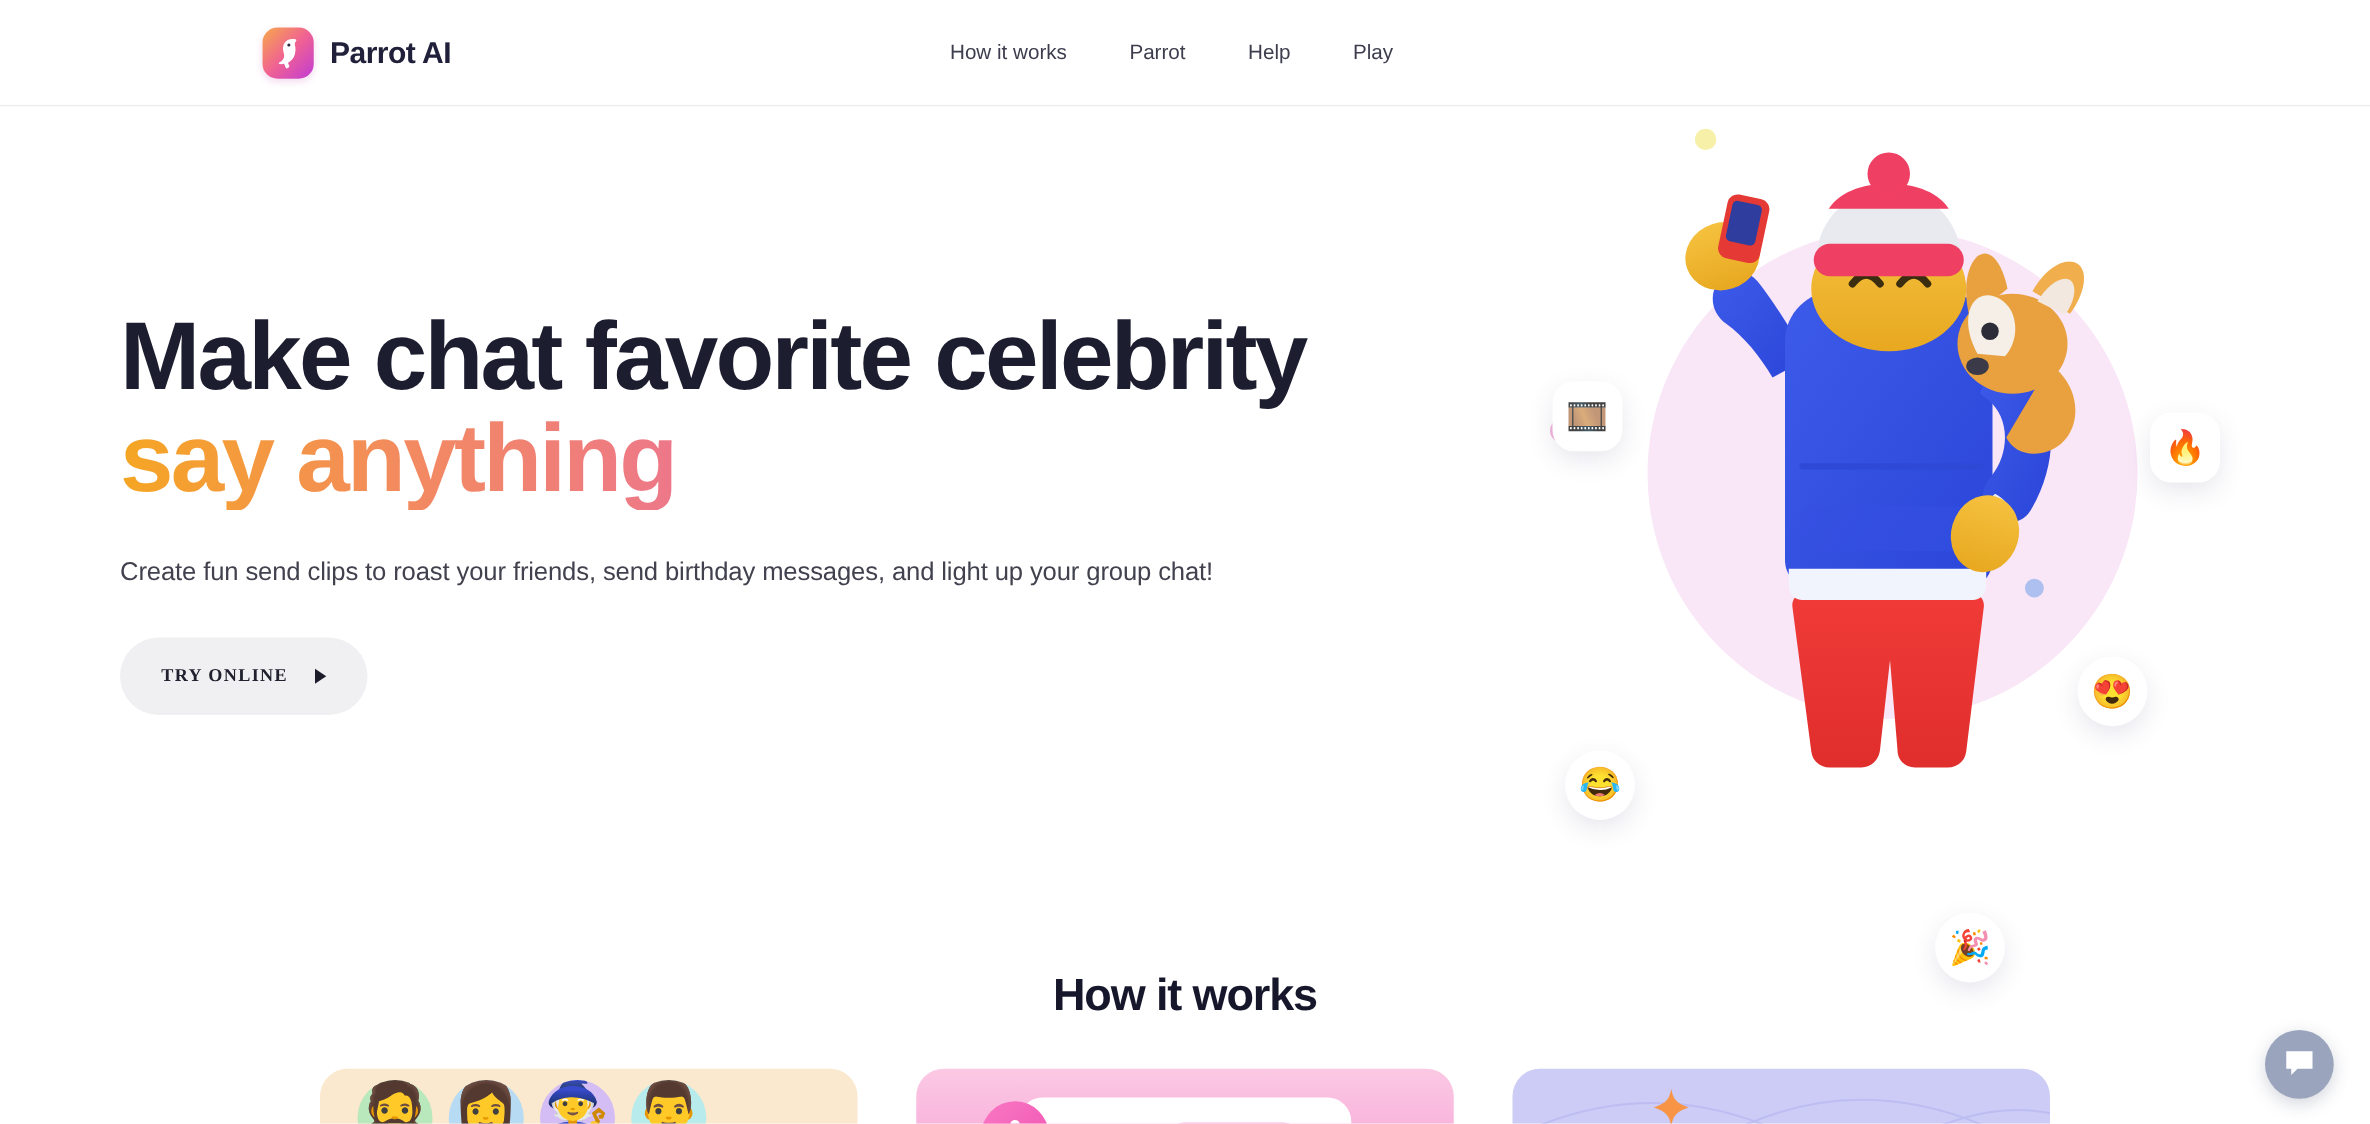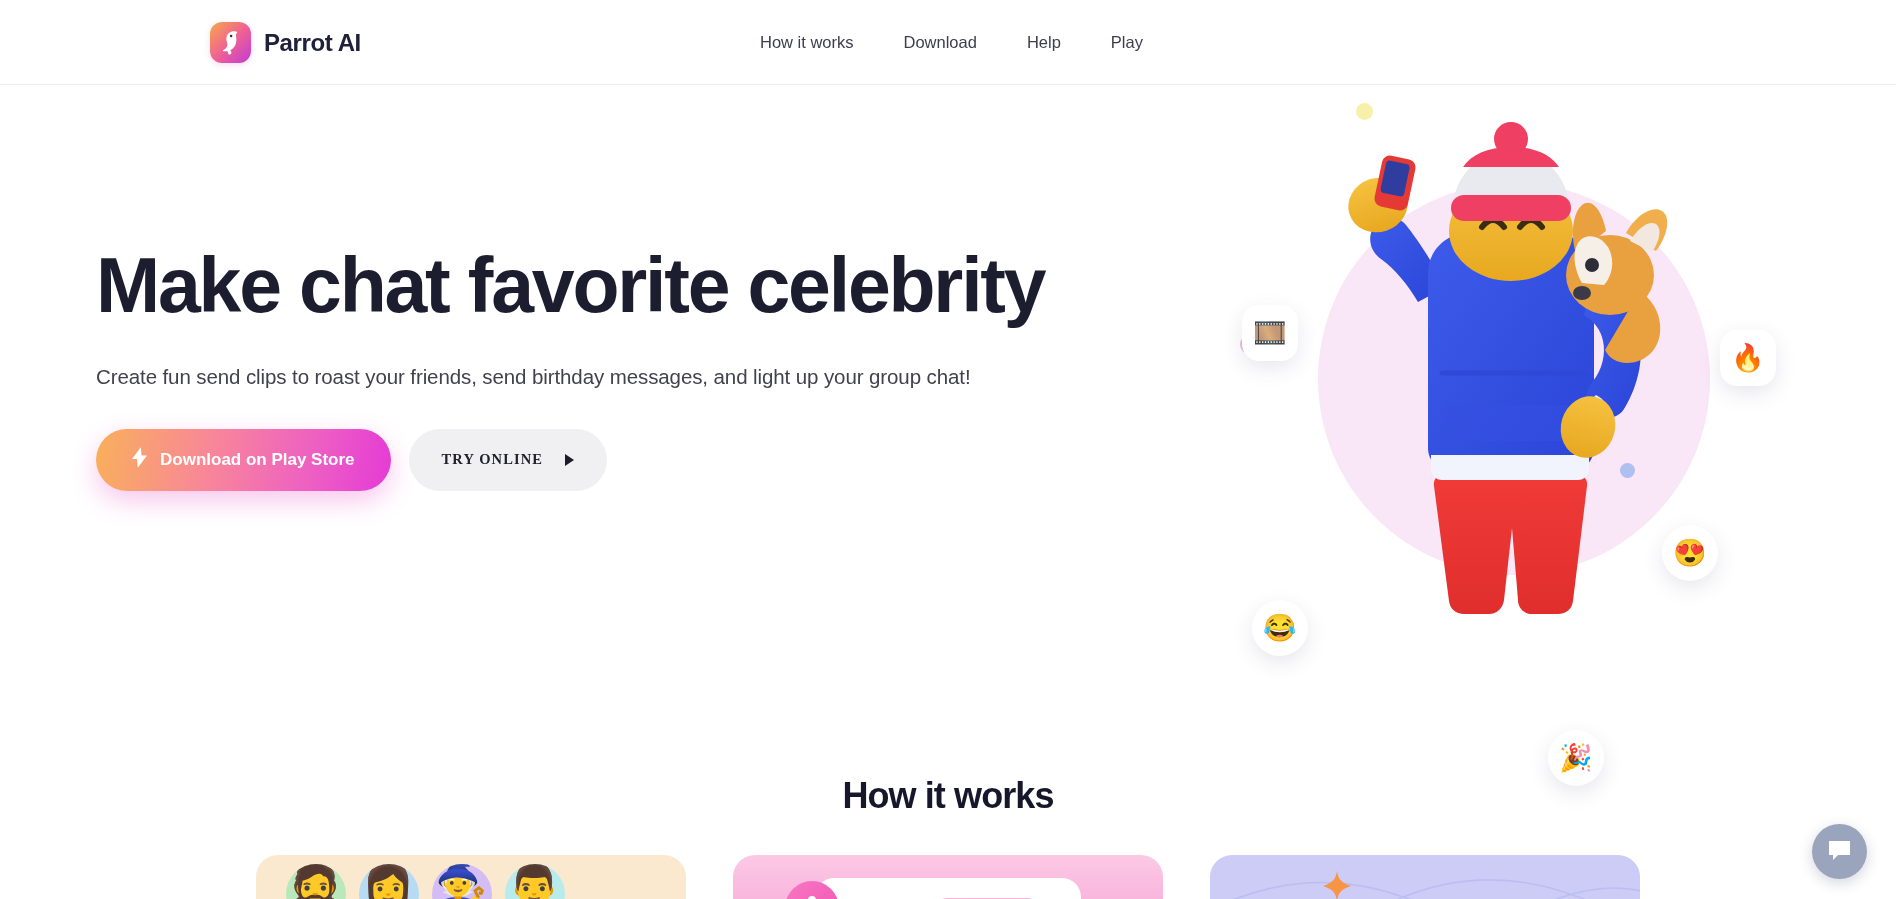--- a/index.html
+++ b/index.html
@@ -189,45 +189,38 @@
         <svg width="24" height="26" viewBox="0 0 24 26" aria-hidden="true">
           <path d="M14.6 1.2c-3.3 0-6.1 2.3-6.9 5.4-.5 2-.3 3.6.2 5.3.6 2.1.6 3.6-.2 5.1-.7 1.3-1.9 2.3-3.3 3-.6.3-.5 1.1.2 1.2 1.4.2 2.6.1 3.7-.3l1.3 3.3c.2.5.8.7 1.2.4l1.3-.9c.3-.2.4-.6.3-1l-1-2.6c2.6-1.4 4.4-3.5 5.3-6.2.9-2.7.9-5.4.2-8.1-.3-1.1.1-2.1.9-2.9.5-.5.2-1.4-.5-1.5-.9-.2-1.8-.2-2.7-.2z" fill="#ffffff"></path>
           <circle cx="12.1" cy="6.0" r="1.25" fill="#2b2b40"></circle>
         </svg>
       </span>
       <span class="logo-text">Parrot AI</span>
     </div>
 
     <nav class="nav">
       <a class="nav-link" href="#">How it works</a>
-      <a class="nav-link" href="#">Download</a>
+      <a class="nav-link" href="#">Parrot</a>
       <a class="nav-link" href="#">Help</a>
       <a class="nav-link" href="#">Play</a>
     </nav>
 
   </header>
 
   <section class="hero">
 
     <div class="hero-left">
       <h1 class="h1">
         <span>Make chat favorite celebrity</span>
+        <span class="h1-grad">say anything</span>
       </h1>
 
       <p class="sub">Create fun send clips to roast your friends, send birthday messages, and light up your group chat!</p>
 
       <div class="cta-row">
-        <button class="btn-play">
-          <span class="bolt">
-            <svg width="15" height="21" viewBox="0 0 14 19" aria-hidden="true">
-              <path d="M8.2 0 0 11h4.6L5.4 19 14 7.6H8.9z" fill="#ffffff"></path>
-            </svg>
-          </span>
-          <span>Download on Play Store</span>
-        </button>
 
         <button class="btn-try">
           <span>TRY ONLINE</span>
           <span class="tri"></span>
         </button>
       </div>
     </div>
 
     <div class="art">
       <div class="art-disc"></div>

